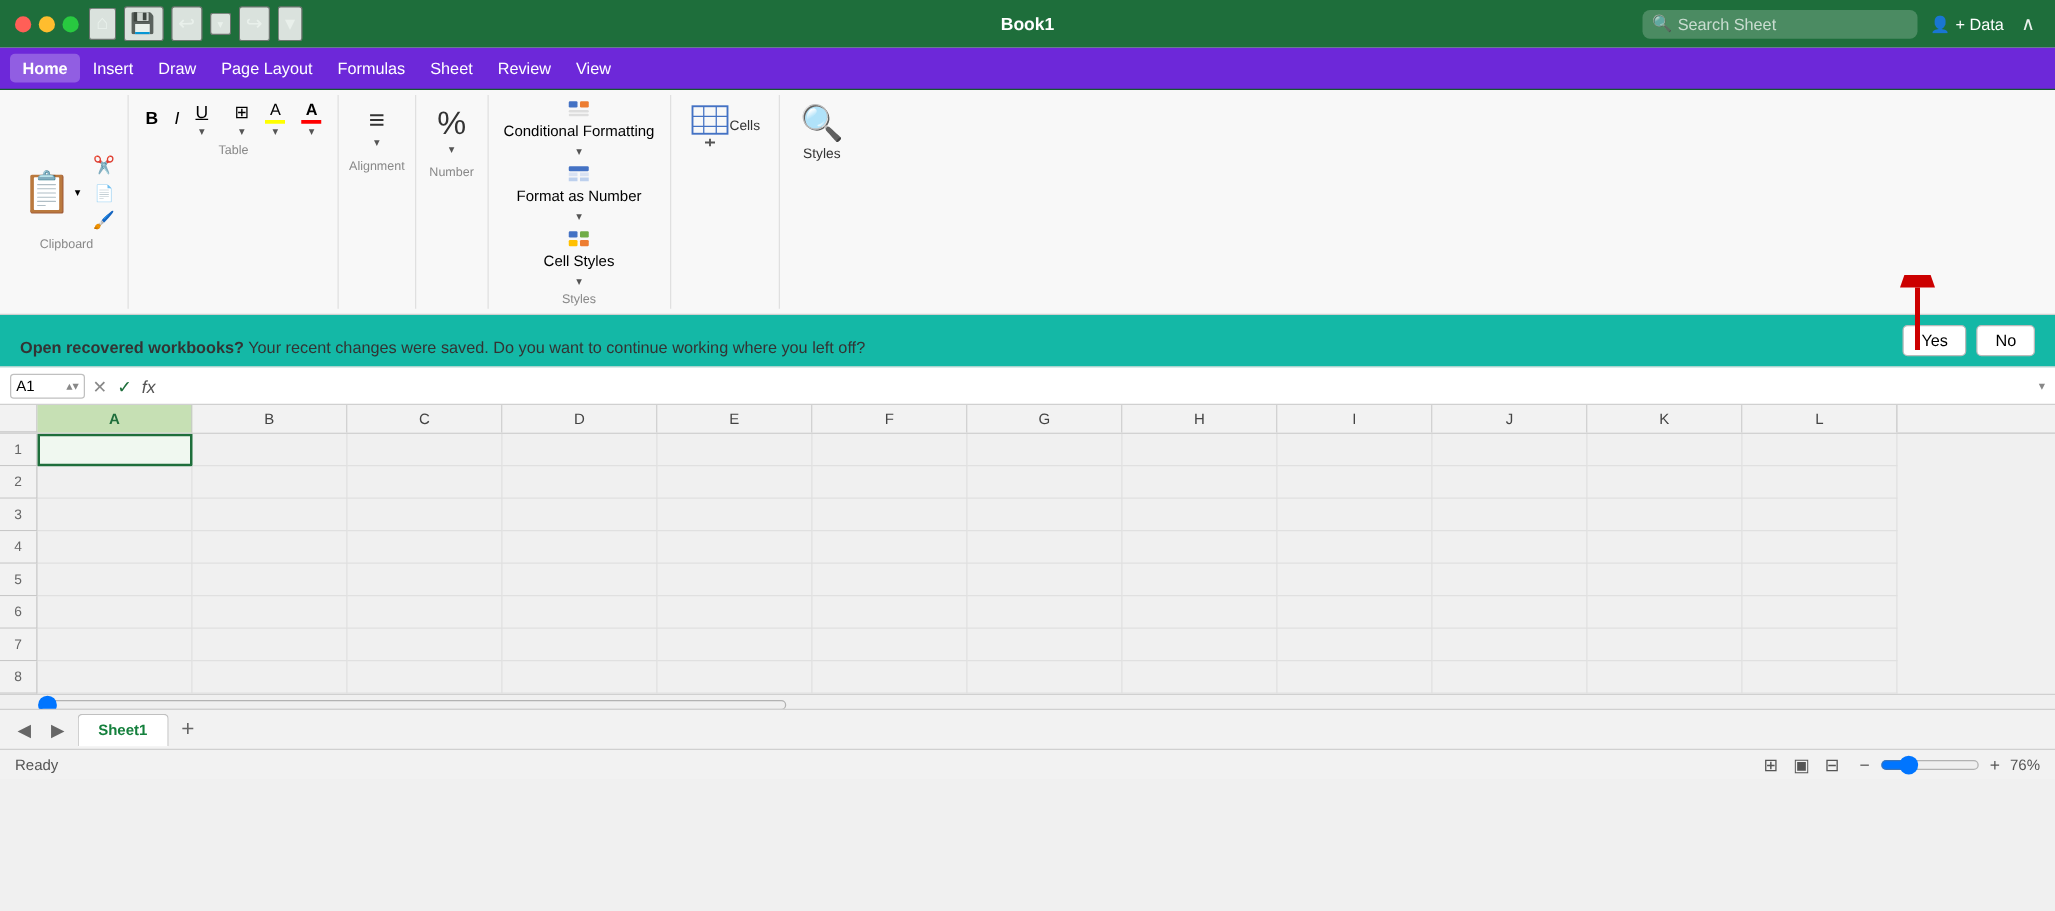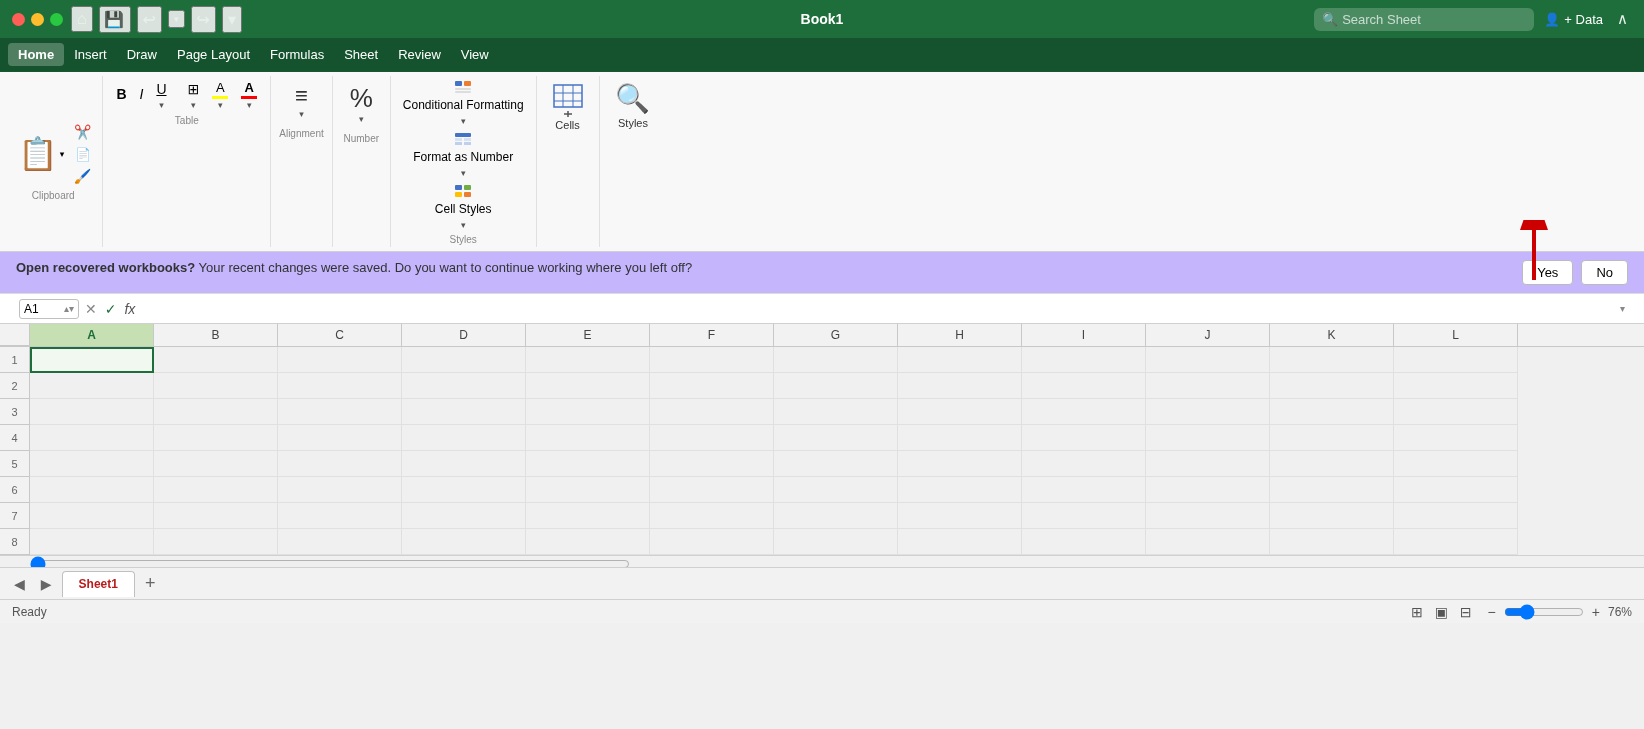--- a/index.html
+++ b/index.html
@@ -35,21 +35,21 @@
     }
     .search-bar::placeholder { color: rgba(255,255,255,0.7); }
     .search-wrap { position: relative; }
     .search-wrap-icon { position: absolute; left: 8px; top: 50%; transform: translateY(-50%); color: rgba(255,255,255,0.7); font-size: 13px; }
     .share-btn { background: none; border: none; color: white; font-size: 13px; cursor: pointer; display: flex; align-items: center; gap: 4px; }
     .toolbar-nav-icons { display: flex; gap: 6px; align-items: center; }
     .nav-icon-btn { background: none; border: none; color: white; font-size: 15px; cursor: pointer; opacity: 0.9; padding: 2px 4px; }
 
     
     .menu-bar {
-      background: #14532d;
+      background: #6d28d9;
       height: 34px;
       display: flex;
       align-items: center;
       padding: 0 8px;
       border-bottom: 1px solid #16582f;
     }
     .menu-item { color: white; padding: 4px 10px; border-radius: 4px; cursor: pointer; font-size: 13px; font-weight: 400; }
     .menu-item.active { background: rgba(255,255,255,0.25); font-weight: 600; }
 
     
@@ -101,42 +101,42 @@
     .style-row { display: flex; align-items: center; gap: 4px; padding: 2px 4px; border-radius: 3px; cursor: pointer; font-size: 12px; flex-direction: column; }
     .cells-label { font-size: 11px; color: #333; }
 
     
     .editing-col { display: flex; flex-direction: column; align-items: center; justify-content: center; gap: 2px; cursor: pointer; padding: 4px 8px; }
     .editing-icon { font-size: 28px; color: #333; }
     .editing-label { font-size: 11px; color: #333; }
 
     
     .notification-bar {
-      background: #c4b5fd;
+      background: #14b8a6;
       border-bottom: 1px solid #ddd;
       padding: 8px 16px;
       display: flex;
-      align-items: flex-start;
+      align-items: flex-end;
       font-size: 13px;
       color: #333;
       gap: 8px;
     }
     .notif-text { flex: 1; }
     .notif-text strong { font-weight: 700; }
     .notif-btn { border: 1px solid #bbb; border-radius: 4px; background: white; padding: 4px 14px; cursor: pointer; font-size: 13px; }
 
     
     .formula-bar {
       background: white;
       border-bottom: 1px solid #d0d0d0;
       height: 30px;
       display: flex;
       align-items: center;
       gap: 4px;
-      padding: 0 19px;
+      padding: 0 8px;
     }
     .cell-ref { border: 1px solid #c0c0c0; border-radius: 3px; width: 60px; text-align: center; font-size: 12px; padding: 2px 4px; display: flex; align-items: center; justify-content: space-between; }
     .formula-icons { display: flex; gap: 4px; align-items: center; }
     .formula-icon { color: #888; font-size: 14px; cursor: pointer; padding: 2px; }
     .formula-input { flex: 1; border: none; outline: none; font-size: 13px; padding: 0 6px; }
     .formula-dropdown { border: none; background: none; cursor: pointer; color: #888; font-size: 10px; }
 
     
     .col-headers-row { display: flex; background: #f2f2f2; border-bottom: 1px solid #c8c8c8; }
     .row-header-corner { width: 30px; min-width: 30px; background: #f2f2f2; border-right: 1px solid #c8c8c8; border-bottom: 1px solid #c8c8c8; }
@@ -193,21 +193,21 @@
       gap: 4px;
     }
     .sheet-nav-btn { background: none; border: none; cursor: pointer; color: #666; font-size: 14px; padding: 4px 6px; }
     .sheet-tab {
       background: white;
       border: 1px solid #c0c0c0;
       border-bottom: none;
       border-radius: 4px 4px 0 0;
       padding: 4px 16px;
       font-size: 12px;
-      color: #b91c1c;
+      color: #15803d;
       font-weight: 600;
       cursor: pointer;
       height: 26px;
       display: flex;
       align-items: center;
     }
     .add-sheet-btn { background: none; border: none; cursor: pointer; color: #666; font-size: 18px; padding: 2px 6px; }
 
     
     .status-bar {
@@ -230,21 +230,21 @@
 
     
     .h-scroll { height: 12px; background: #f0f0f0; border-top: 1px solid #d0d0d0; }
     .si-btn { width: 22px; height: 20px; border: 1px solid transparent; border-radius: 2px; cursor: pointer; background: none; display: flex; align-items: center; justify-content: center; font-size: 12px; }
 
     
     .color-bar-yellow { width: 16px; height: 3px; background: #ffff00; margin-top: 1px; }
     .color-bar-red { width: 16px; height: 3px; background: #ff0000; margin-top: 1px; }
 
     
-    .cells-large-btn { display: flex; flex-direction: column; align-items: center; cursor: pointer; padding: 4px 6px; border-radius: 3px; border: 1px solid transparent; }
+    .cells-large-btn { display: flex; flex-direction: row; align-items: center; cursor: pointer; padding: 4px 6px; border-radius: 3px; border: 1px solid transparent; }
 
     
     .dd-arrow { font-size: 9px; color: #555; }
 
     
     .qa-icon { color: white; font-size: 16px; opacity: 0.9; cursor: pointer; padding: 2px 4px; }
 
     
     .spreadsheet-wrapper { overflow: hidden; }
     .grid-wrapper { overflow: auto; max-height: 320px; }

